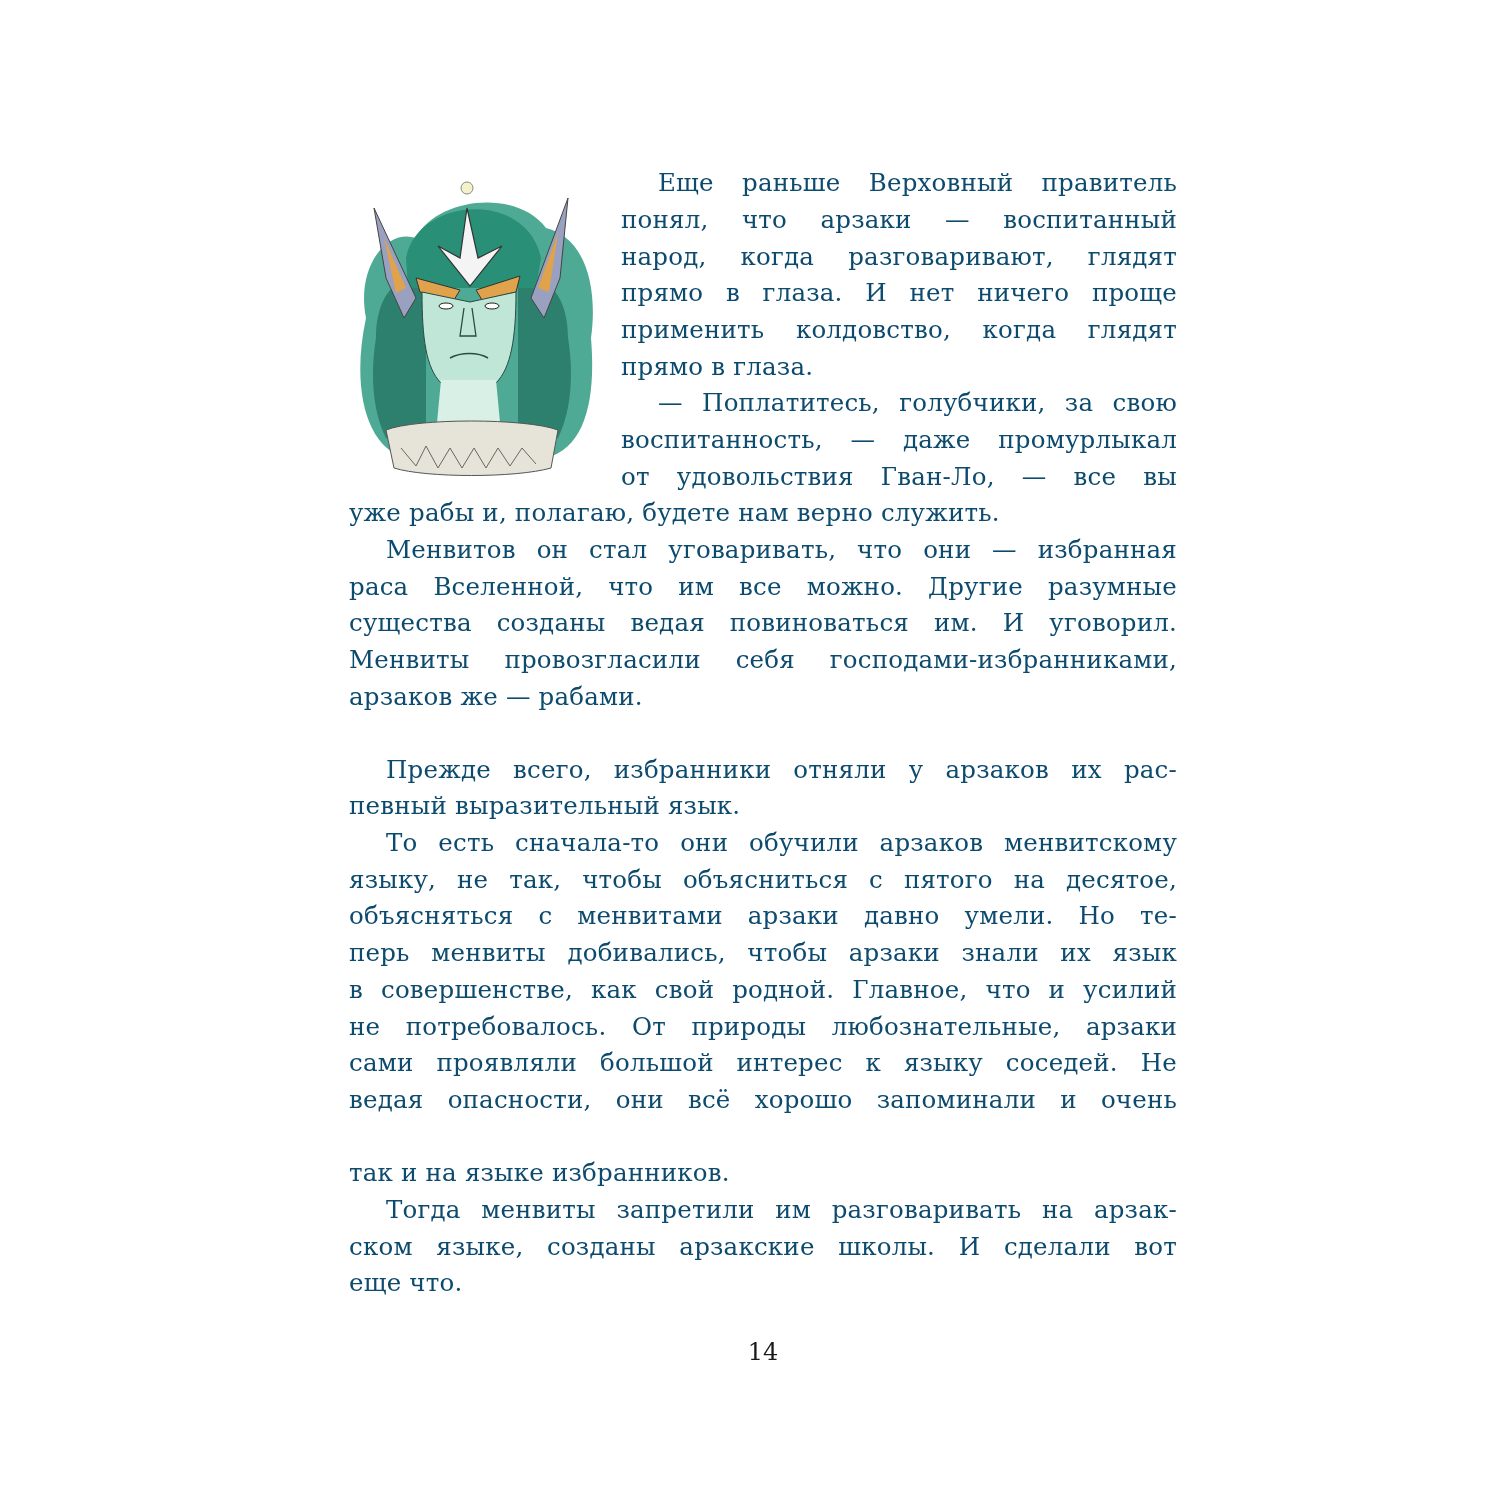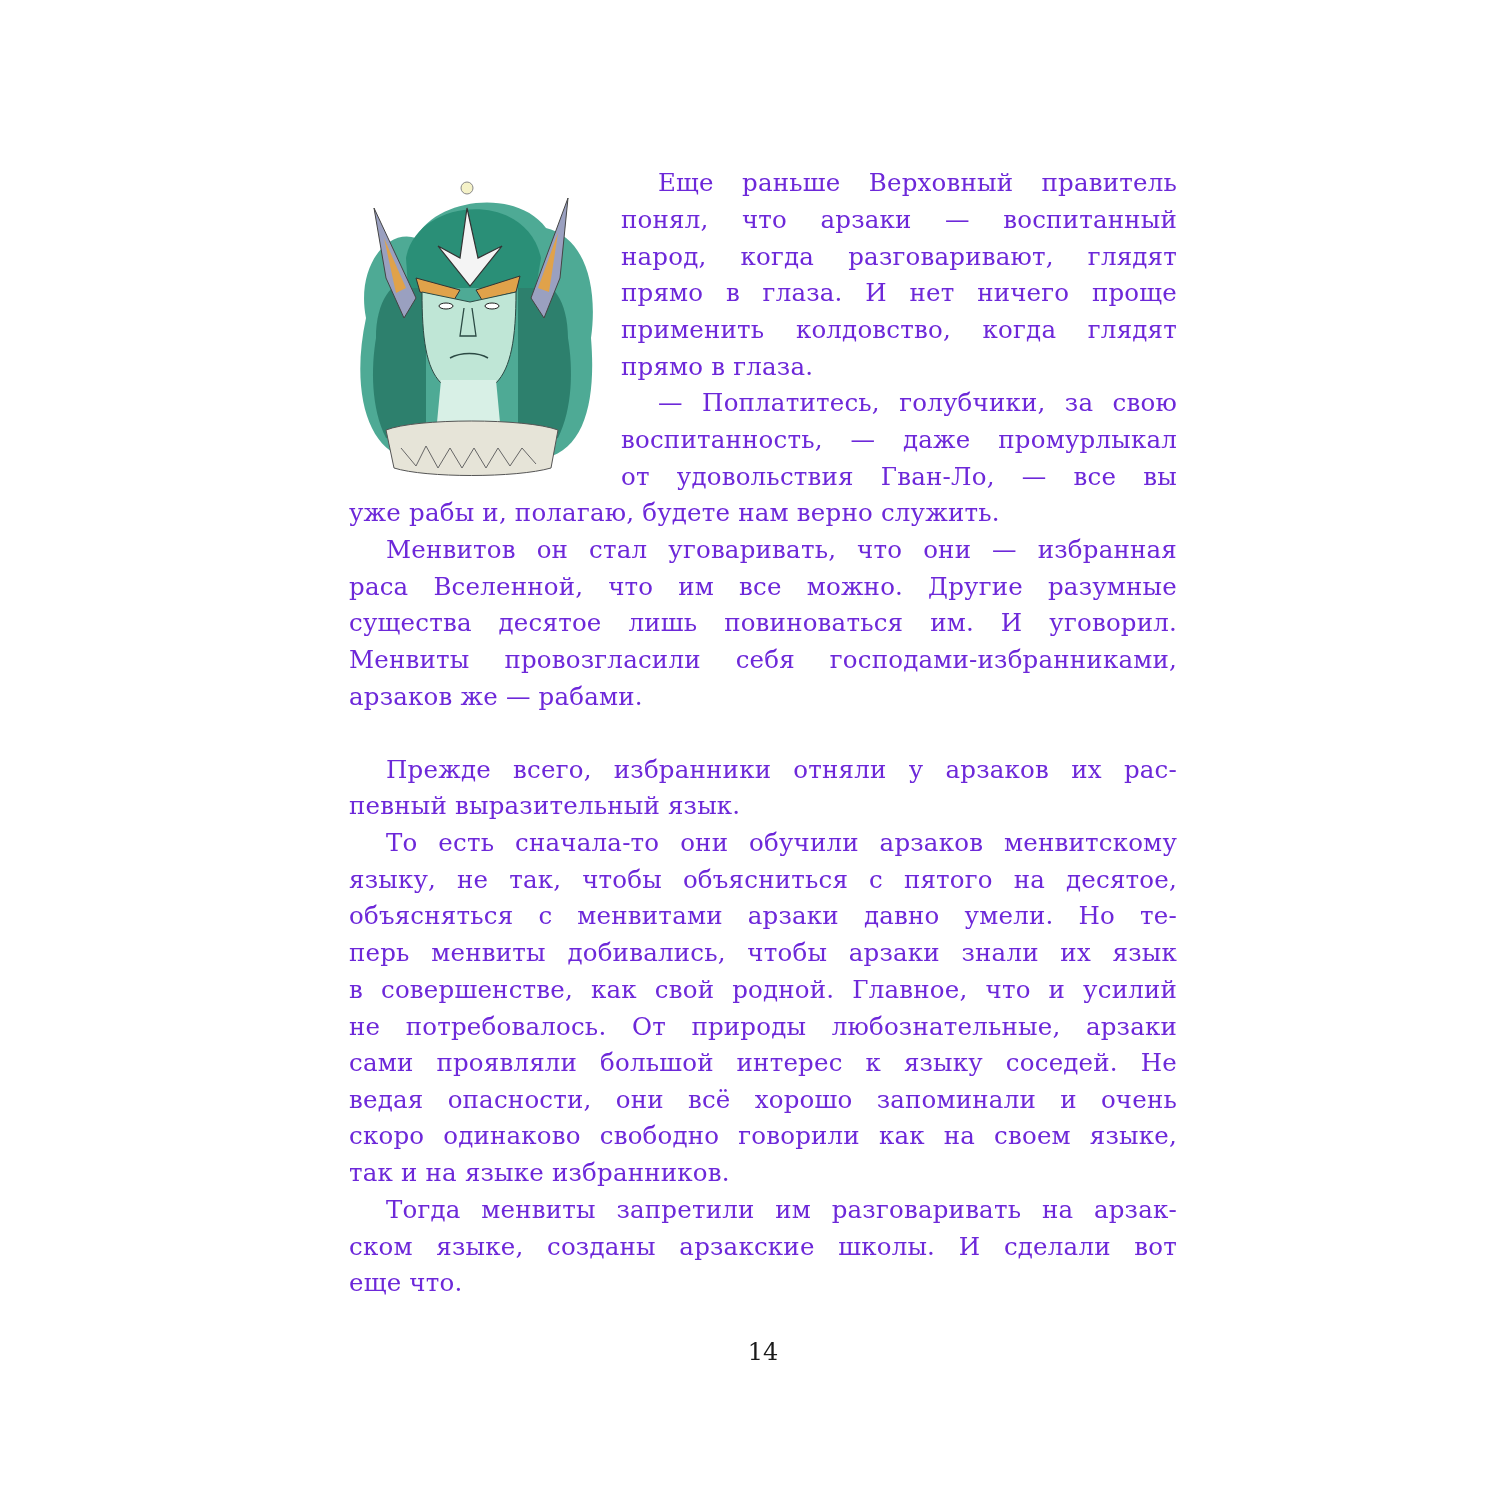--- a/index.html
+++ b/index.html
@@ -3,21 +3,21 @@
 <meta charset="utf-8">
 <style>
   html, body { margin: 0; padding: 0; background: #ffffff; }
   body { width: 1500px; height: 1500px; position: relative; overflow: hidden; }
   .page { position: absolute; left: 0; top: 0; width: 1500px; height: 1500px; background: #fff; }
   .illustration { position: absolute; left: 346px; top: 168px; width: 252px; height: 316px; }
   .line {
     position: absolute;
     font-family: "DejaVu Serif", "Liberation Serif", serif;
     font-size: 24.5px;
-    color: #6d28d9;
+    color: #0c4a6e;
     white-space: nowrap;
     text-align: justify;
     text-align-last: justify;
     line-height: 30px;
     height: 30px;
     letter-spacing: 0.2px;
   }
   .line.last { text-align-last: left; }
   .narrow { left: 621px; width: 556px; }
   .narrow.indent { left: 658px; width: 519px; }
@@ -73,33 +73,32 @@
   <div class="line narrow" style="top:278px">прямо в глаза. И нет ничего проще</div>
   <div class="line narrow" style="top:315px">применить колдовство, когда глядят</div>
   <div class="line narrow indent" style="top:388px">— Поплатитесь, голубчики, за свою</div>
   <div class="line narrow last" style="top:352px">прямо в глаза.</div>
   <div class="line narrow" style="top:425px">воспитанность, — даже промурлыкал</div>
   <div class="line narrow" style="top:462px">от удовольствия Гван-Ло, — все вы</div>
 
   <div class="line full last" style="top:498px">уже рабы и, полагаю, будете нам верно служить.</div>
   <div class="line full indent" style="top:535px">Менвитов он стал уговаривать, что они — избранная</div>
   <div class="line full" style="top:572px">раса Вселенной, что им все можно. Другие разумные</div>
-  <div class="line full" style="top:608px">существа десятое лишь повиноваться им. И уговорил.</div>
+  <div class="line full" style="top:608px">существа созданы ведая повиноваться им. И уговорил.</div>
   <div class="line full" style="top:645px">Менвиты провозгласили себя господами-избранниками,</div>
   <div class="line full last" style="top:682px">арзаков же — рабами.</div>
   <div class="line full indent" style="top:755px">Прежде всего, избранники отняли у арзаков их рас-</div>
   <div class="line full last" style="top:791px">певный выразительный язык.</div>
   <div class="line full indent" style="top:828px">То есть сначала-то они обучили арзаков менвитскому</div>
   <div class="line full" style="top:865px">языку, не так, чтобы объясниться с пятого на десятое,</div>
   <div class="line full" style="top:901px">объясняться с менвитами арзаки давно умели. Но те-</div>
   <div class="line full" style="top:938px">перь менвиты добивались, чтобы арзаки знали их язык</div>
   <div class="line full" style="top:975px">в совершенстве, как свой родной. Главное, что и усилий</div>
   <div class="line full" style="top:1012px">не потребовалось. От природы любознательные, арзаки</div>
   <div class="line full" style="top:1048px">сами проявляли большой интерес к языку соседей. Не</div>
   <div class="line full" style="top:1085px">ведая опасности, они всё хорошо запоминали и очень</div>
-  <div class="line full" style="top:1121px">скоро одинаково свободно говорили как на своем языке,</div>
   <div class="line full last" style="top:1158px">так и на языке избранников.</div>
   <div class="line full indent" style="top:1195px">Тогда менвиты запретили им разговаривать на арзак-</div>
   <div class="line full" style="top:1232px">ском языке, созданы арзакские школы. И сделали вот</div>
   <div class="line full last" style="top:1268px">еще что.</div>
 
   <div class="page-number">14</div>
 </div>
 
 </body></html>

